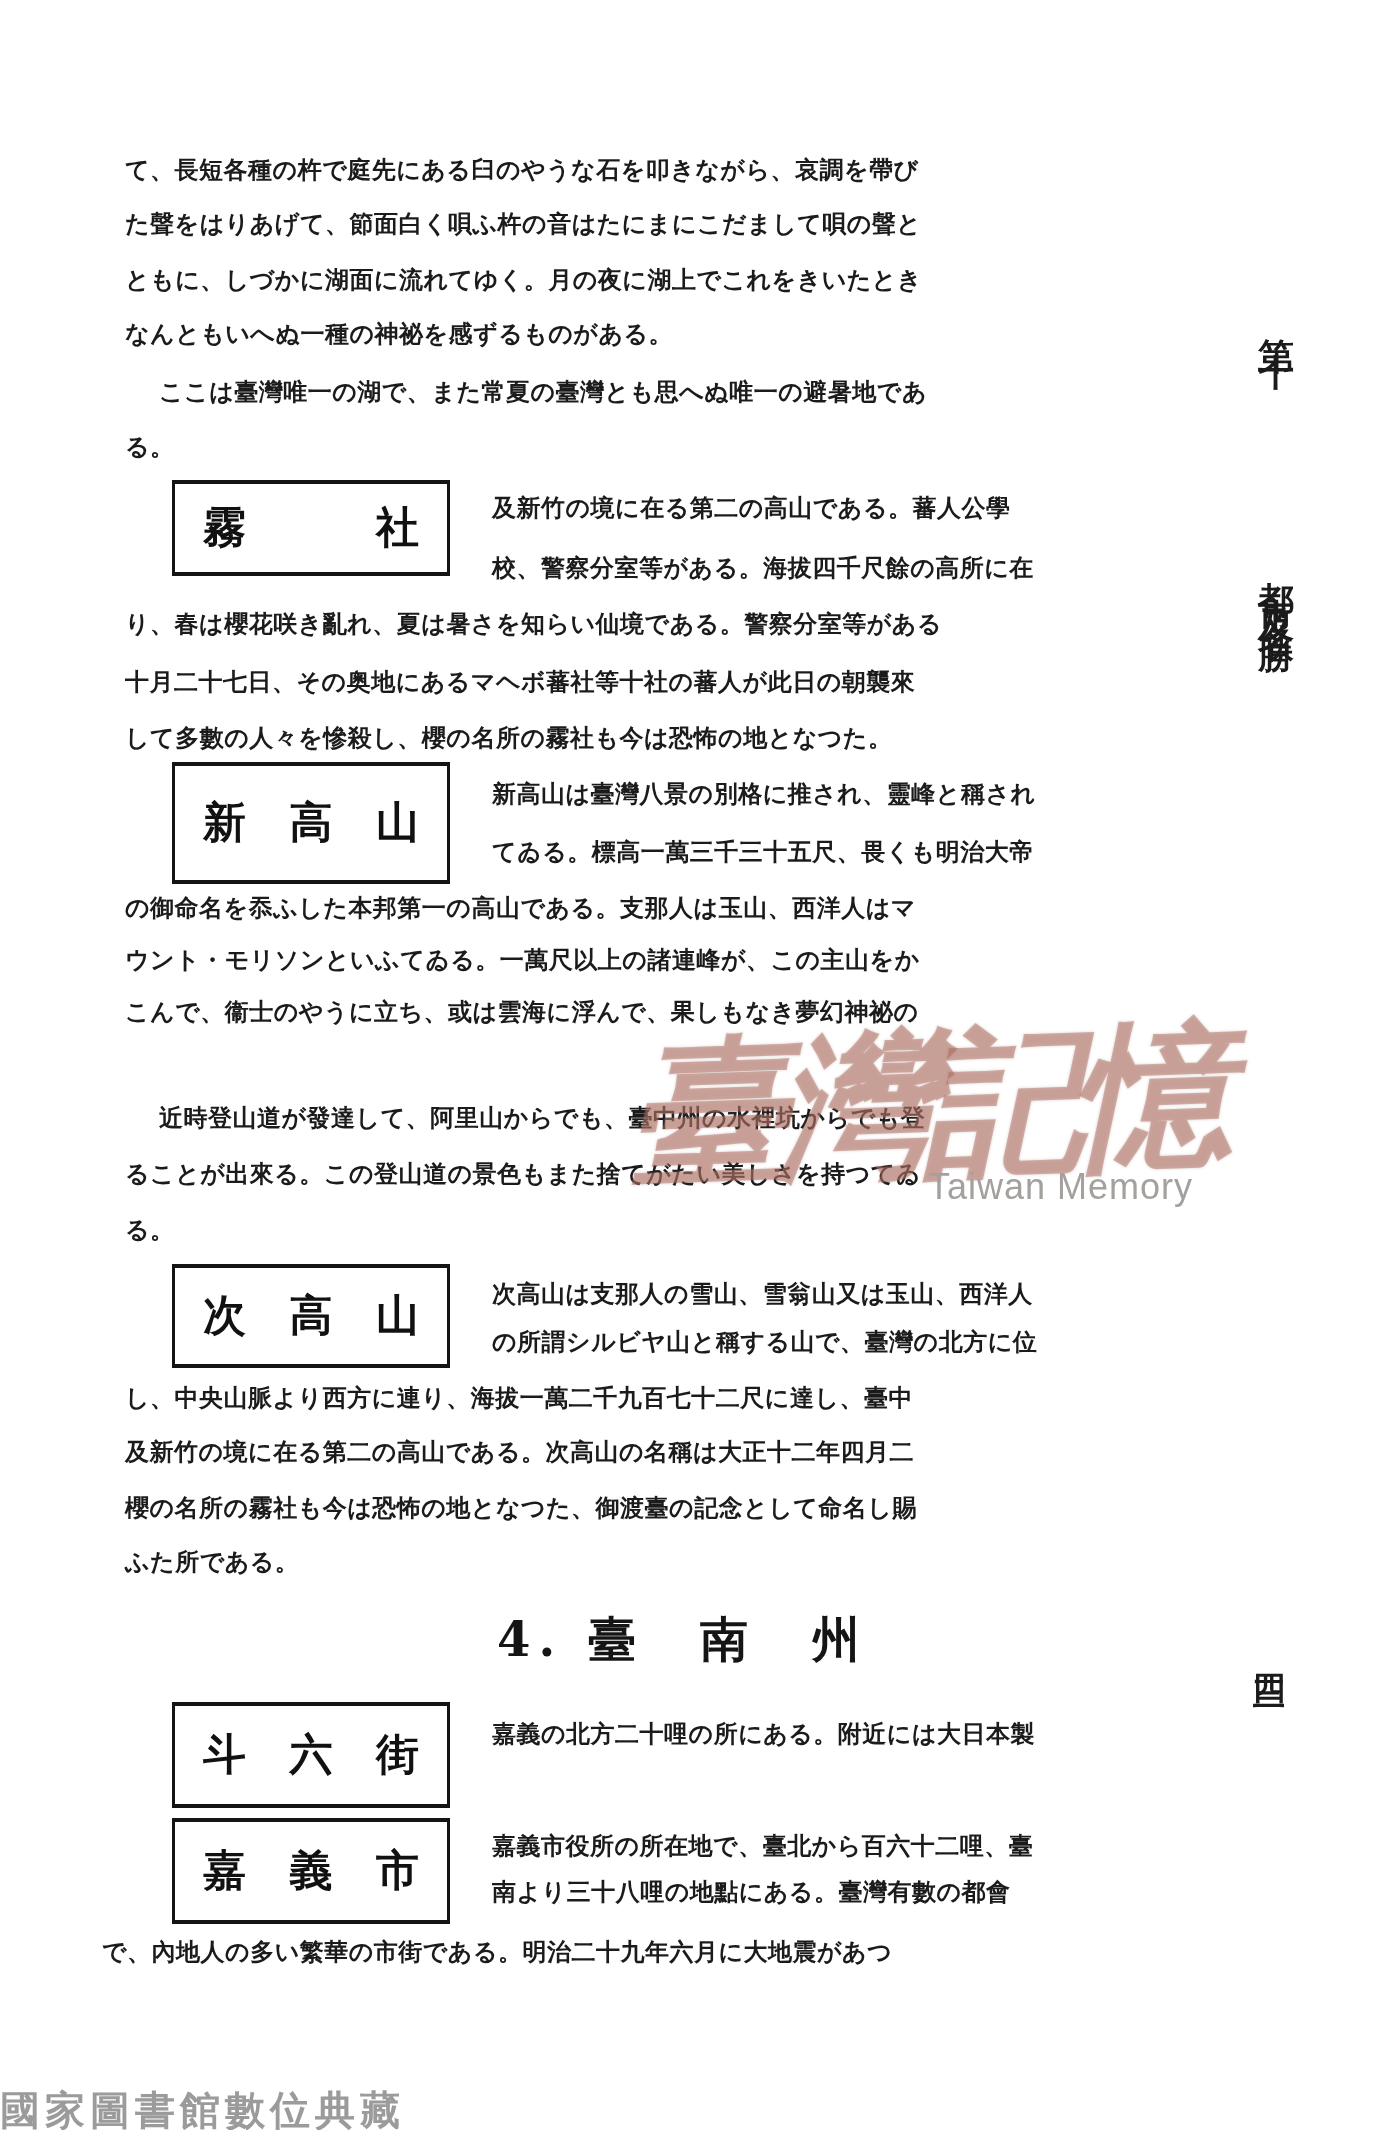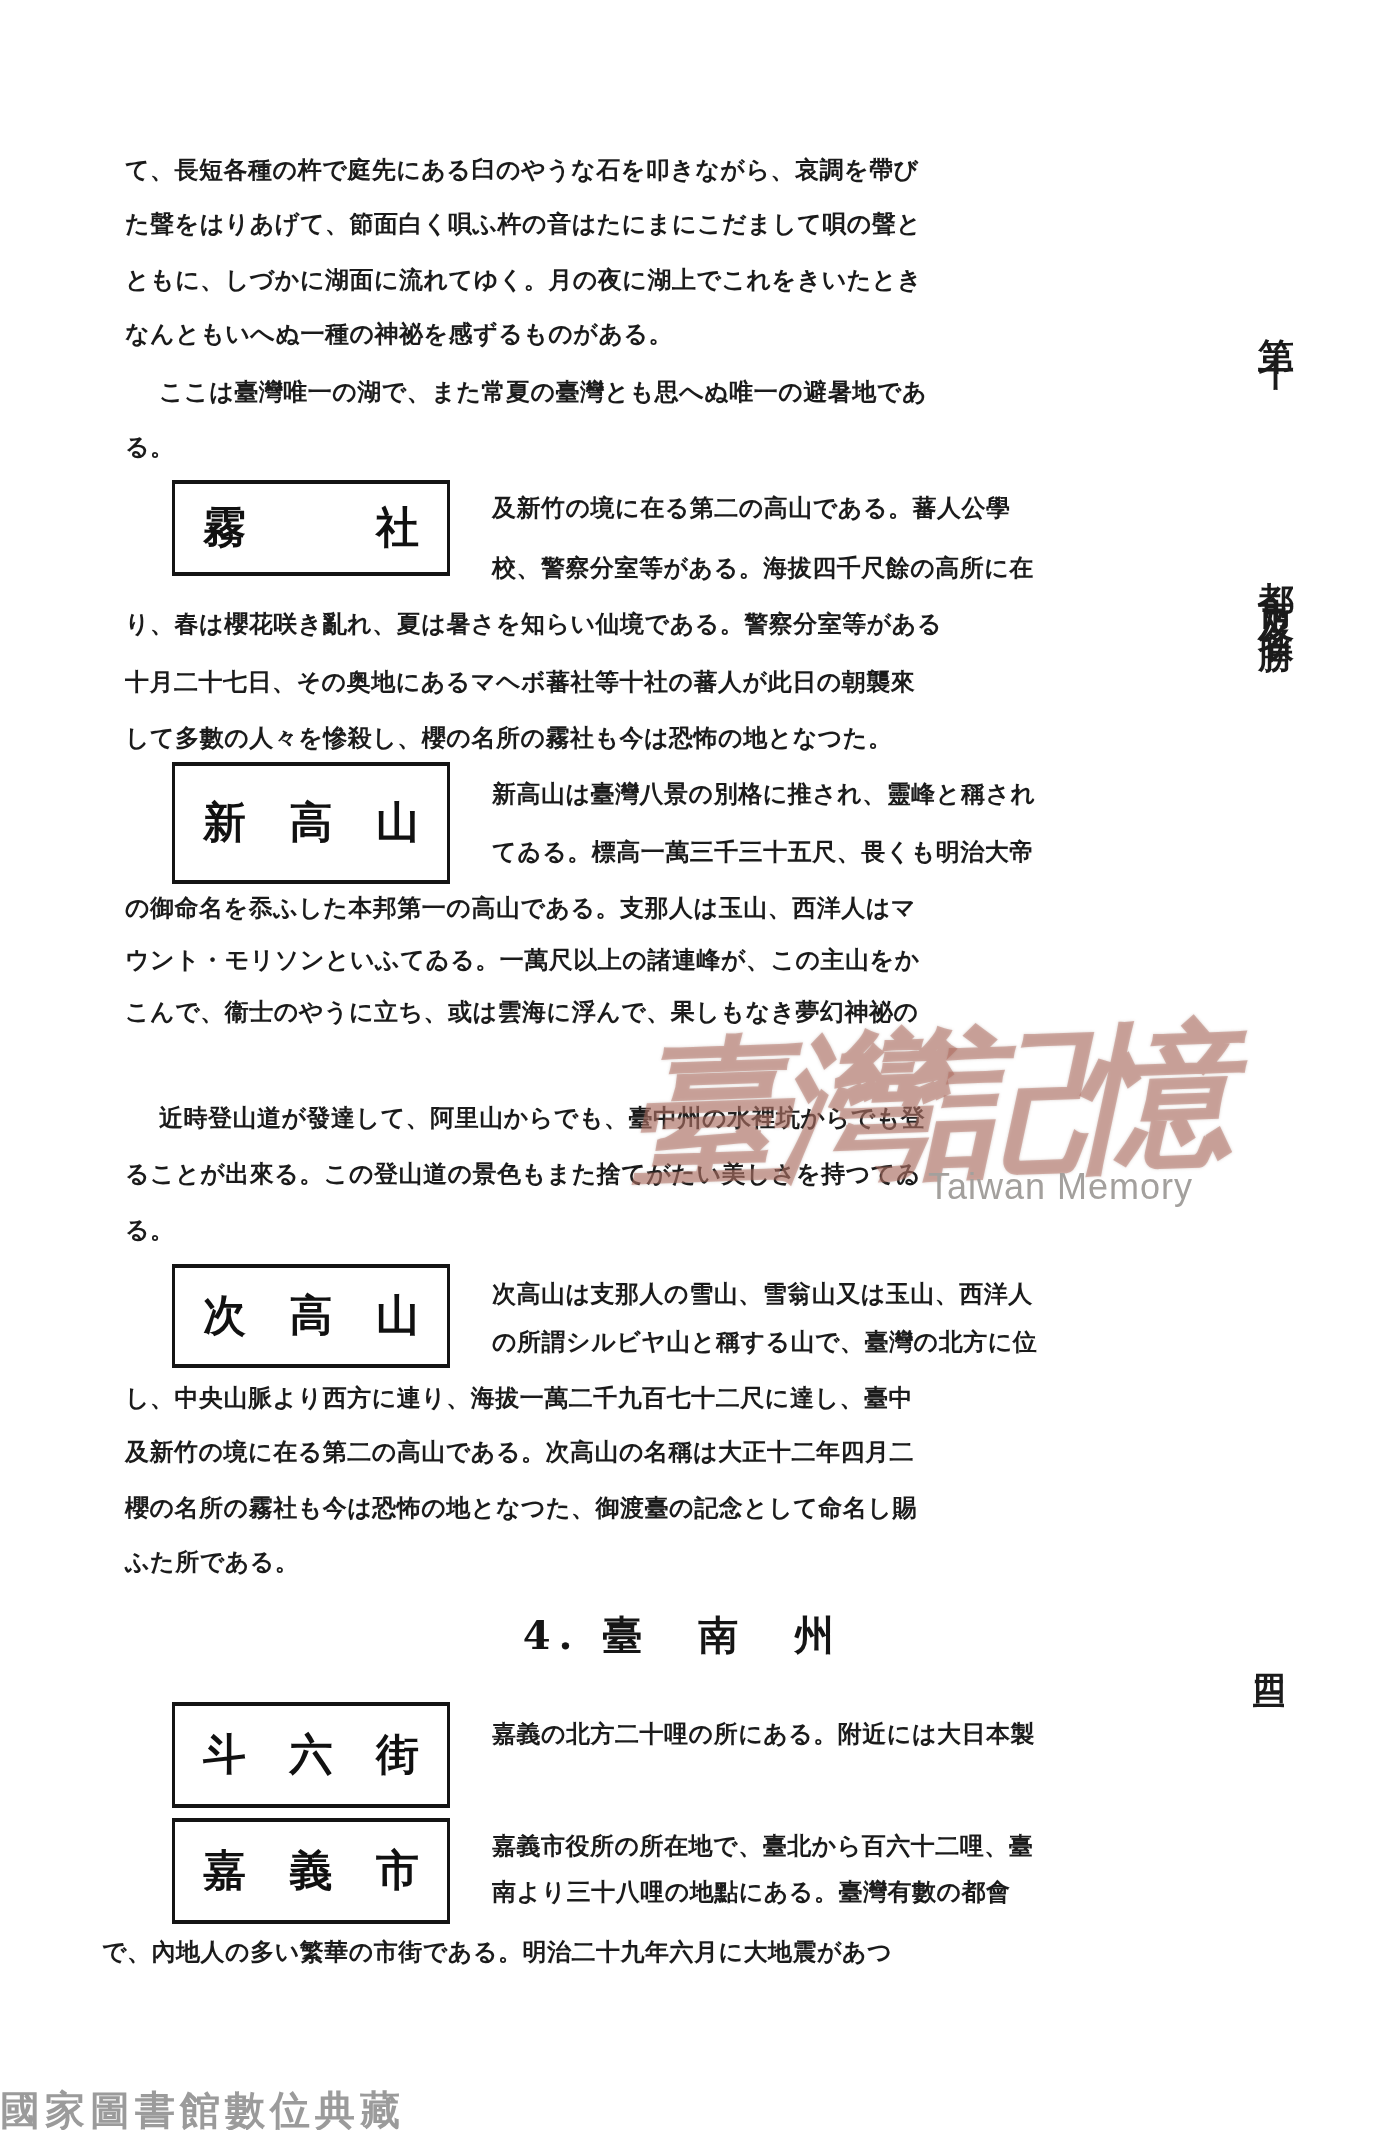--- a/index.html
+++ b/index.html
@@ -27,21 +27,21 @@
     box-sizing:border-box;
     display:flex;align-items:center;justify-content:space-between;
     padding:0 28px;
     font-size:43px;font-weight:700;color:#111;
     background:#ffffff;
   }
   .tbox span{display:inline-block;}
   
   .heading{
     position:absolute;left:125px;width:1115px;top:1608px;
-    text-align:center;font-size:40px;font-weight:700;letter-spacing:8px;
+    text-align:center;font-size:48px;font-weight:700;letter-spacing:8px;
     color:#151515;white-space:nowrap;
   }
   
   .vtext{
     position:absolute;
     writing-mode:vertical-rl;text-orientation:upright;
     font-size:36px;font-weight:700;color:#1b1b1b;
     letter-spacing:14px;white-space:nowrap;
   }
   .chapter-num{ left:1252px; top:310px; }

